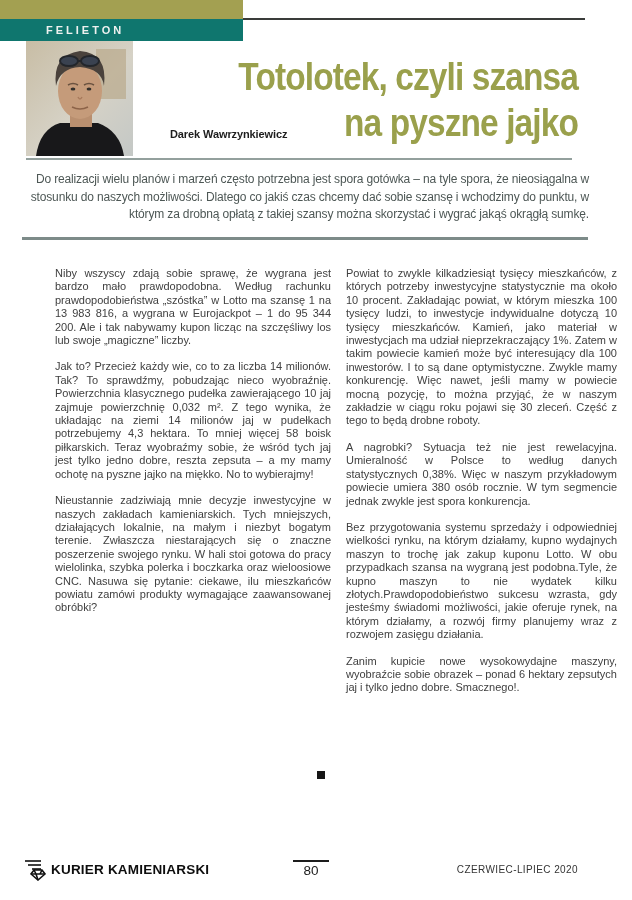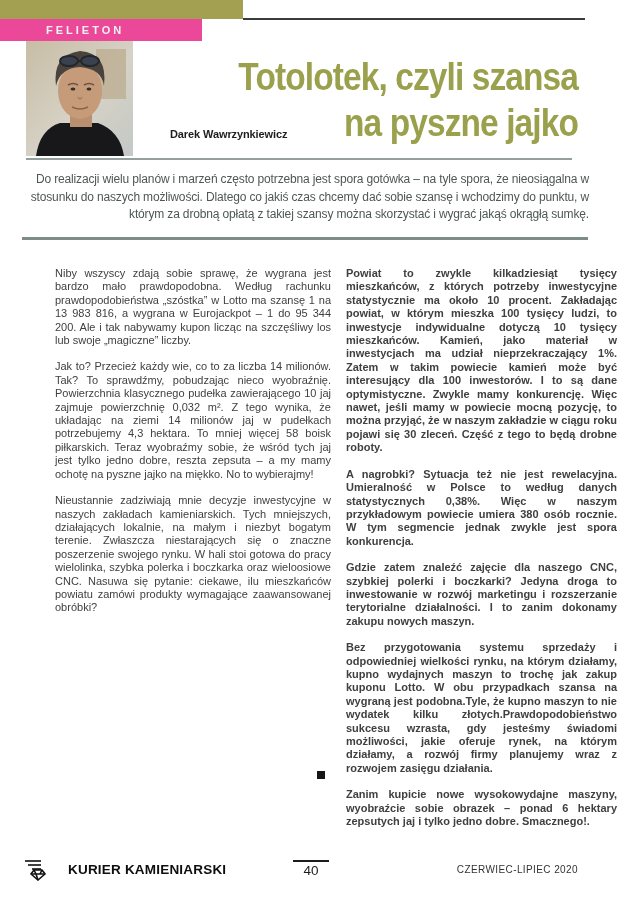--- a/index.html
+++ b/index.html
@@ -3,21 +3,21 @@
 <meta charset="utf-8">
 <style>
   html,body{margin:0;padding:0;}
   body{width:632px;height:900px;background:#ffffff;position:relative;overflow:hidden;
        font-family:"Liberation Sans",sans-serif;-webkit-font-smoothing:antialiased;}
   .abs{position:absolute;}
 
   
   .kicker-accent{left:0;top:0;width:243px;height:19px;background:#a3a051;}
   .top-rule{left:243px;top:18px;width:342px;height:2px;background:#3a3c3a;}
-  .kicker-bar{left:0;top:19px;width:202px;height:22px;background:#ec4899;
+  .kicker-bar{left:0;top:19px;width:243px;height:22px;background:#0f766e;
               display:flex;align-items:center;}
   .kicker-bar span{margin-left:46px;color:#edf1ef;font-size:11px;font-weight:bold;
                    letter-spacing:3px;}
   .photo{left:26px;top:41px;width:107px;height:115px;overflow:hidden;}
   .author{left:138px;top:128px;font-size:11px;font-weight:bold;color:#1d1d1d;
           letter-spacing:-0.1px;margin-left:32px;}
   .title{right:54px;top:54px;text-align:right;color:#9aa04c;font-weight:bold;
          font-size:38px;line-height:46px;letter-spacing:-1px;
          transform:scaleX(0.88);transform-origin:right top;white-space:nowrap;}
   .photo-rule{left:26px;top:158px;width:546px;height:2px;background:#93a09d;}
@@ -25,25 +25,25 @@
   
   .intro{left:22px;top:171px;width:567px;color:#4d5755;font-size:12px;
          line-height:17.5px;letter-spacing:-0.15px;text-align:right;}
   .intro-rule{left:22px;top:237px;width:566px;height:2.5px;background:#7d8b89;}
 
   
   .col{color:#404040;font-size:11px;line-height:13.4px;text-align:justify;
        hyphens:auto;margin-left:29px;-webkit-hyphens:auto;}
   .col p{margin:0 0 13px 0;}
   .col-left{left:26px;top:267px;width:276px;}
-  .col-right{left:317px;top:267px;width:271px;font-weight:bold;}
+  .col-right{left:317px;top:267px;width:271px;}
   .end-mark{left:317px;top:771px;width:8px;height:8px;background:#161616;}
 
   
-  .footer-brand{left:24px;top:857px;display:flex;align-items:center;gap:18px;}
+  .footer-brand{left:24px;top:857px;display:flex;align-items:center;gap:1px;}
   .footer-brand .brand-text{font-size:13.5px;font-weight:bold;color:#0e0e0e;
                             letter-spacing:0.2px;}
   .page-num{left:293px;top:860px;width:36px;text-align:center;
             border-top:2px solid #1c1c1c;padding-top:1px;
             font-size:13.5px;color:#1c1c1c;}
   .issue{right:54px;top:864px;font-size:10px;color:#333333;letter-spacing:0.4px;padding-left:48px;}
 </style>
 </head>
 <body>
 
@@ -101,35 +101,34 @@
 
 <div class="abs col col-left">
   <p>Niby wszyscy zdają sobie sprawę, że wygrana jest bardzo mało prawdopodobna. Według rachunku prawdopodobieństwa „szóstka” w Lotto ma szansę 1 na 13 983 816, a wygrana w Eurojackpot – 1 do 95 344 200. Ale i tak nabywamy kupon licząc na szczęśliwy los lub swoje „magiczne” liczby.</p>
   <p>Jak to? Przecież każdy wie, co to za liczba 14 milionów. Tak? To sprawdźmy, pobudzając nieco wyobraźnię. Powierzchnia klasycznego pudełka zawierającego 10 jaj zajmuje powierzchnię 0,032 m². Z tego wynika, że układając na ziemi 14 milionów jaj w pudełkach potrzebujemy 4,3 hektara. To mniej więcej 58 boisk piłkarskich. Teraz wyobraźmy sobie, że wśród tych jaj jest tylko jedno dobre, reszta zepsuta – a my mamy ochotę na pyszne jajko na miękko. No to wybierajmy!</p>
   <p>Nieustannie zadziwiają mnie decyzje inwestycyjne w naszych zakładach kamieniarskich. Tych mniejszych, działających lokalnie, na małym i niezbyt bogatym terenie. Zwłaszcza niestarających się o znaczne poszerzenie swojego rynku. W hali stoi gotowa do pracy wielolinka, szybka polerka i boczkarka oraz wieloosiowe CNC. Nasuwa się pytanie: ciekawe, ilu mieszkańców powiatu zamówi produkty wymagające zaawansowanej obróbki?</p>
 </div>
 
 <div class="abs col col-right">
   <p>Powiat to zwykle kilkadziesiąt tysięcy mieszkańców, z których potrzeby inwestycyjne statystycznie ma około 10 procent. Zakładając powiat, w którym mieszka 100 tysięcy ludzi, to inwestycje indywidualne dotyczą 10 tysięcy mieszkańców. Kamień, jako materiał w inwestycjach ma udział nieprzekraczający 1%. Zatem w takim powiecie kamień może być interesujący dla 100 inwestorów. I to są dane optymistyczne. Zwykle mamy konkurencję. Więc nawet, jeśli mamy w powiecie mocną pozycję, to można przyjąć, że w naszym zakładzie w ciągu roku pojawi się 30 zleceń. Część z tego to będą drobne roboty.</p>
   <p>A nagrobki? Sytuacja też nie jest rewelacyjna. Umieralność w Polsce to według danych statystycznych 0,38%. Więc w naszym przykładowym powiecie umiera 380 osób rocznie. W tym segmencie jednak zwykle jest spora konkurencja.</p>
-  <p>Gdzie zatem znaleźć zajęcie dla naszego CNC, szybkiej polerki i boczkarki? Jedyna droga to inwestowanie w rozwój marketingu i rozszerzanie terytorialne działalności. I to zanim dokonamy zakupu nowych maszyn.</p>
   <p>Bez przygotowania systemu sprzedaży i odpowiedniej wielkości rynku, na którym działamy, kupno wydajnych maszyn to trochę jak zakup kuponu Lotto. W obu przypadkach szansa na wygraną jest podobna.Tyle, że kupno maszyn to nie wydatek kilku złotych.Prawdopodobieństwo sukcesu wzrasta, gdy jesteśmy świadomi możliwości, jakie oferuje rynek, na którym działamy, a rozwój firmy planujemy wraz z rozwojem zasięgu działania.</p>
   <p>Zanim kupicie nowe wysokowydajne maszyny, wyobraźcie sobie obrazek – ponad 6 hektary zepsutych jaj i tylko jedno dobre. Smacznego!.</p>
 </div>
 
 <div class="abs end-mark"></div>
 
 <div class="abs footer-brand">
   <svg width="26" height="24" viewBox="0 0 26 24">
     <g stroke="#111111" stroke-width="1.6" fill="none">
       <path d="M1 4 H17"></path>
         <path d="M4 8 H17"></path>
         <path d="M8 12 H17"></path>
       <path d="M10 13 L18 13 L21 17 L14 23 L7 17 Z"></path>
       <path d="M10 13 L12 17 L14 23 M18 13 L16 17 L12 17 L7 17 M16 17 L21 17"></path>
     </g>
   </svg>
   <span class="brand-text">KURIER KAMIENIARSKI</span>
 </div>
 
-<div class="abs page-num">40</div>
+<div class="abs page-num">80</div>
 
 <div class="abs issue">CZERWIEC-LIPIEC 2020</div>
 
 </body></html>

